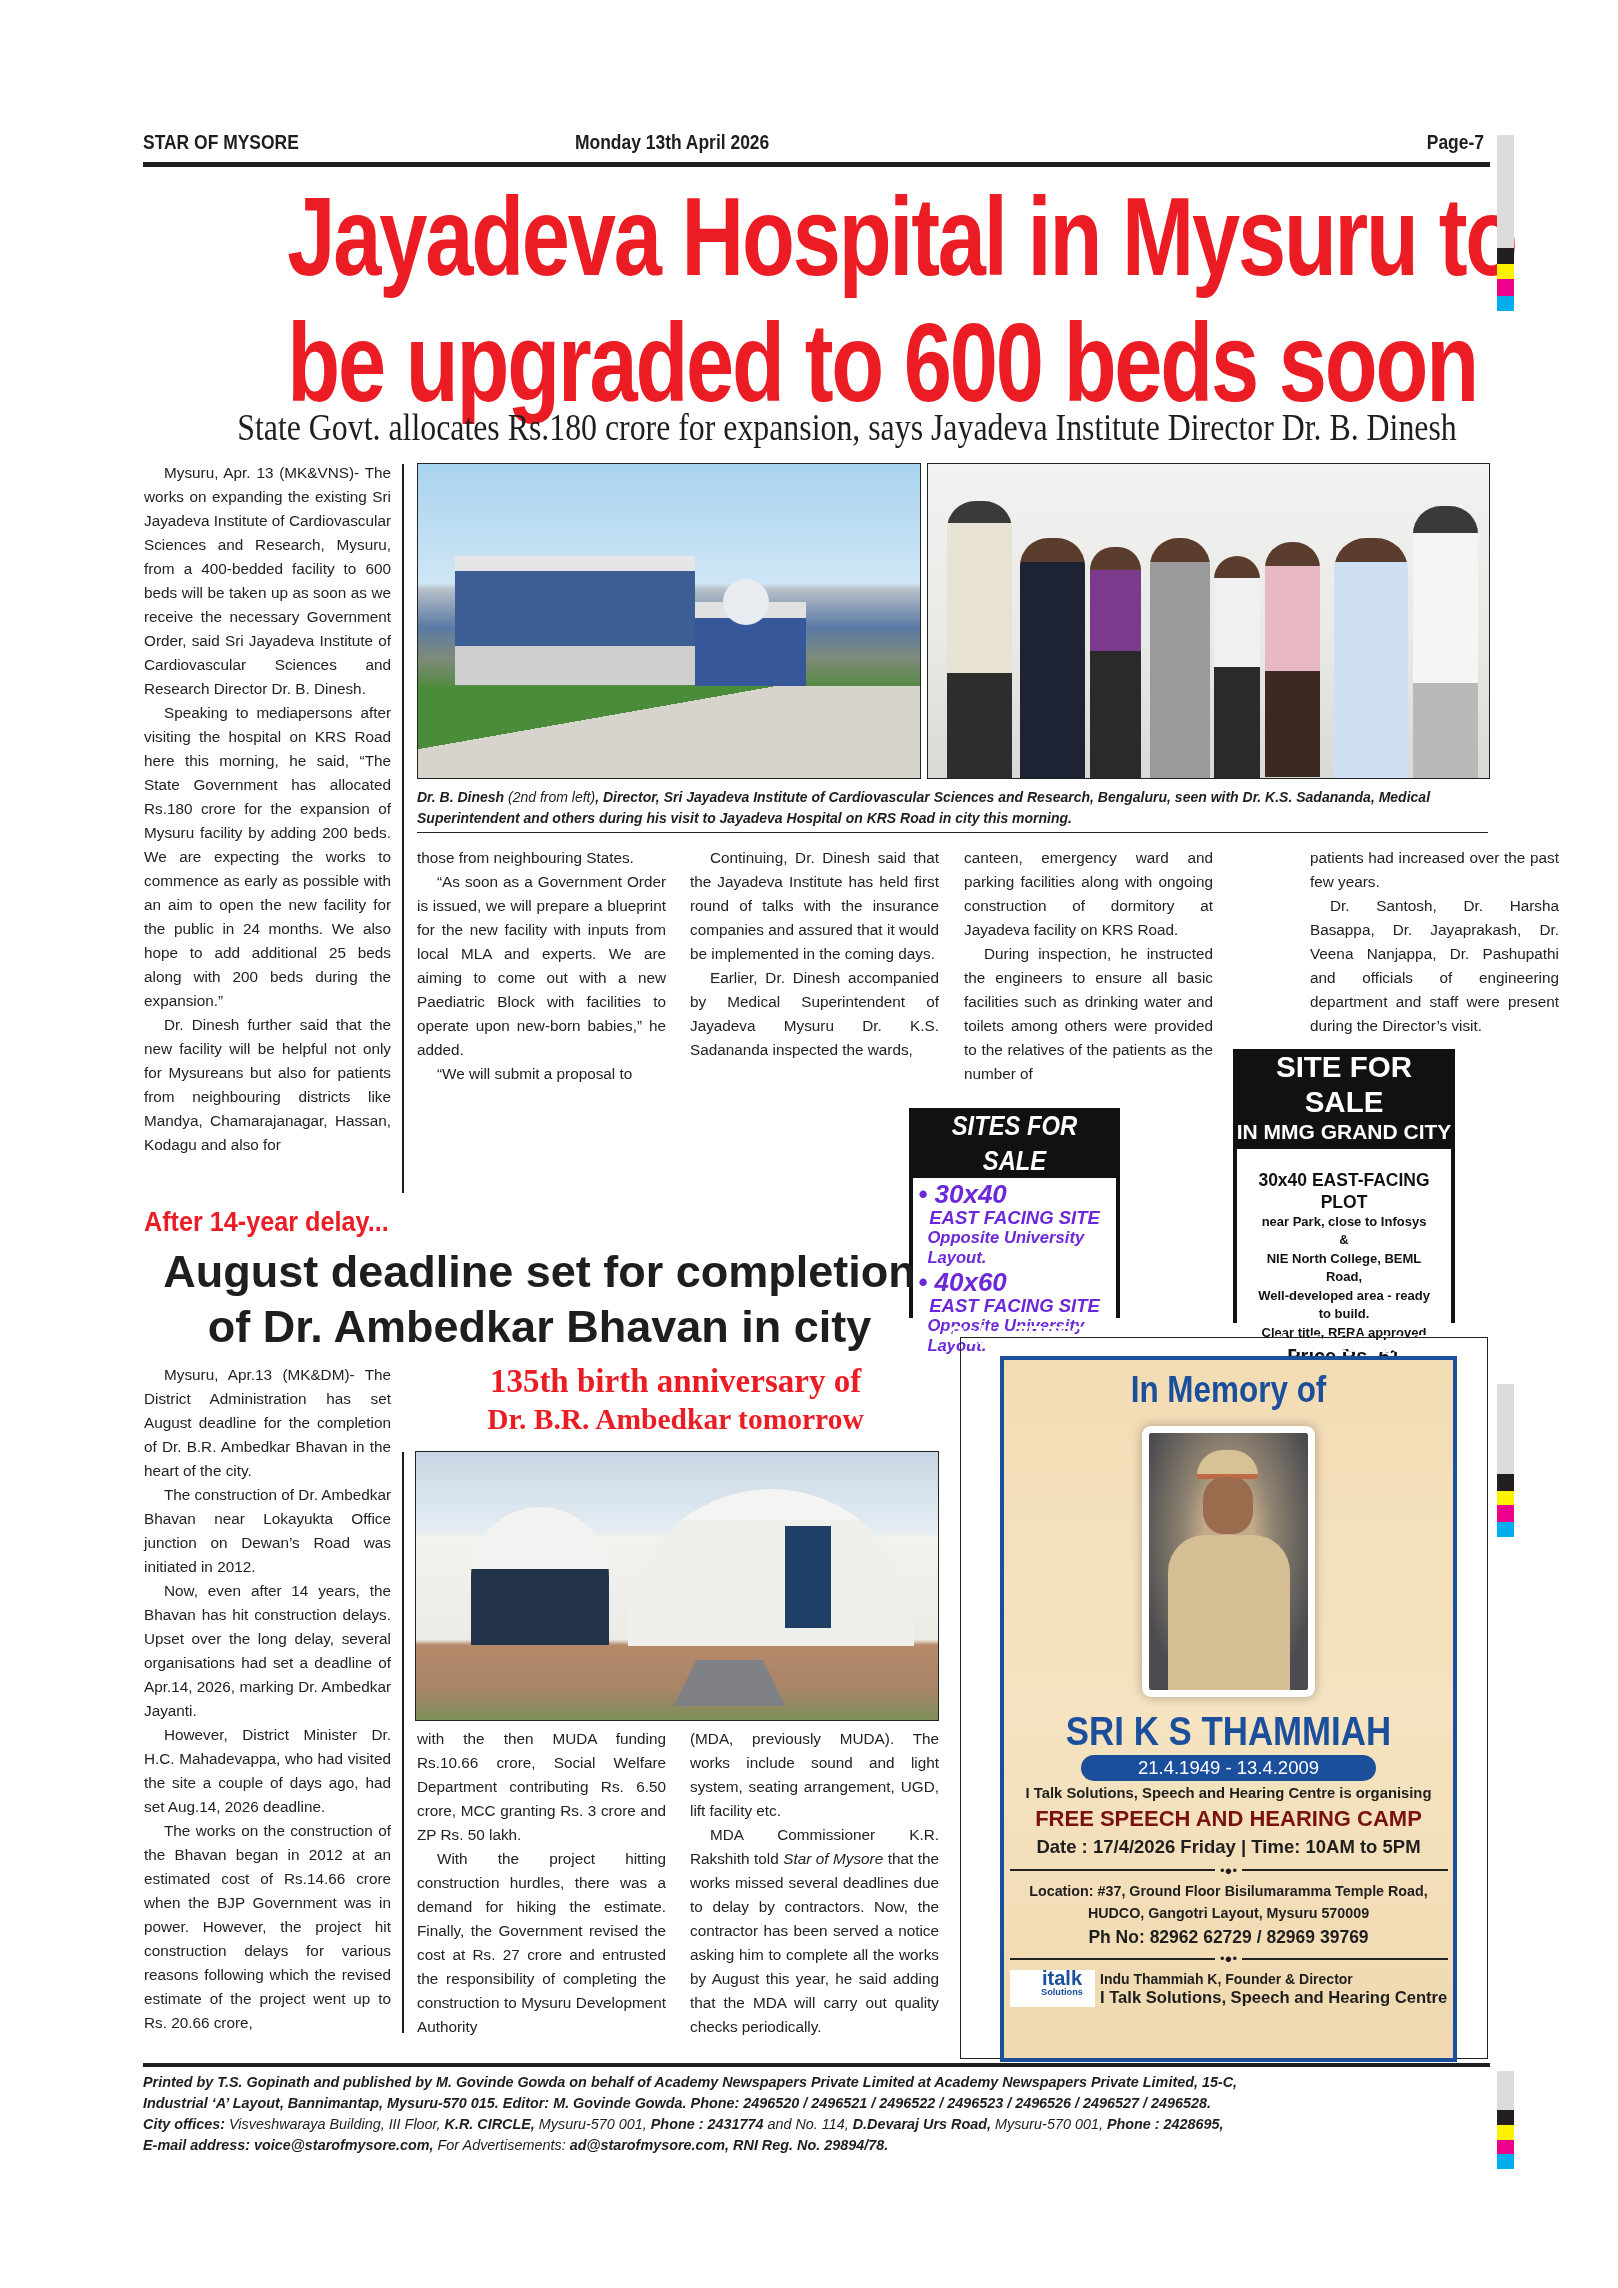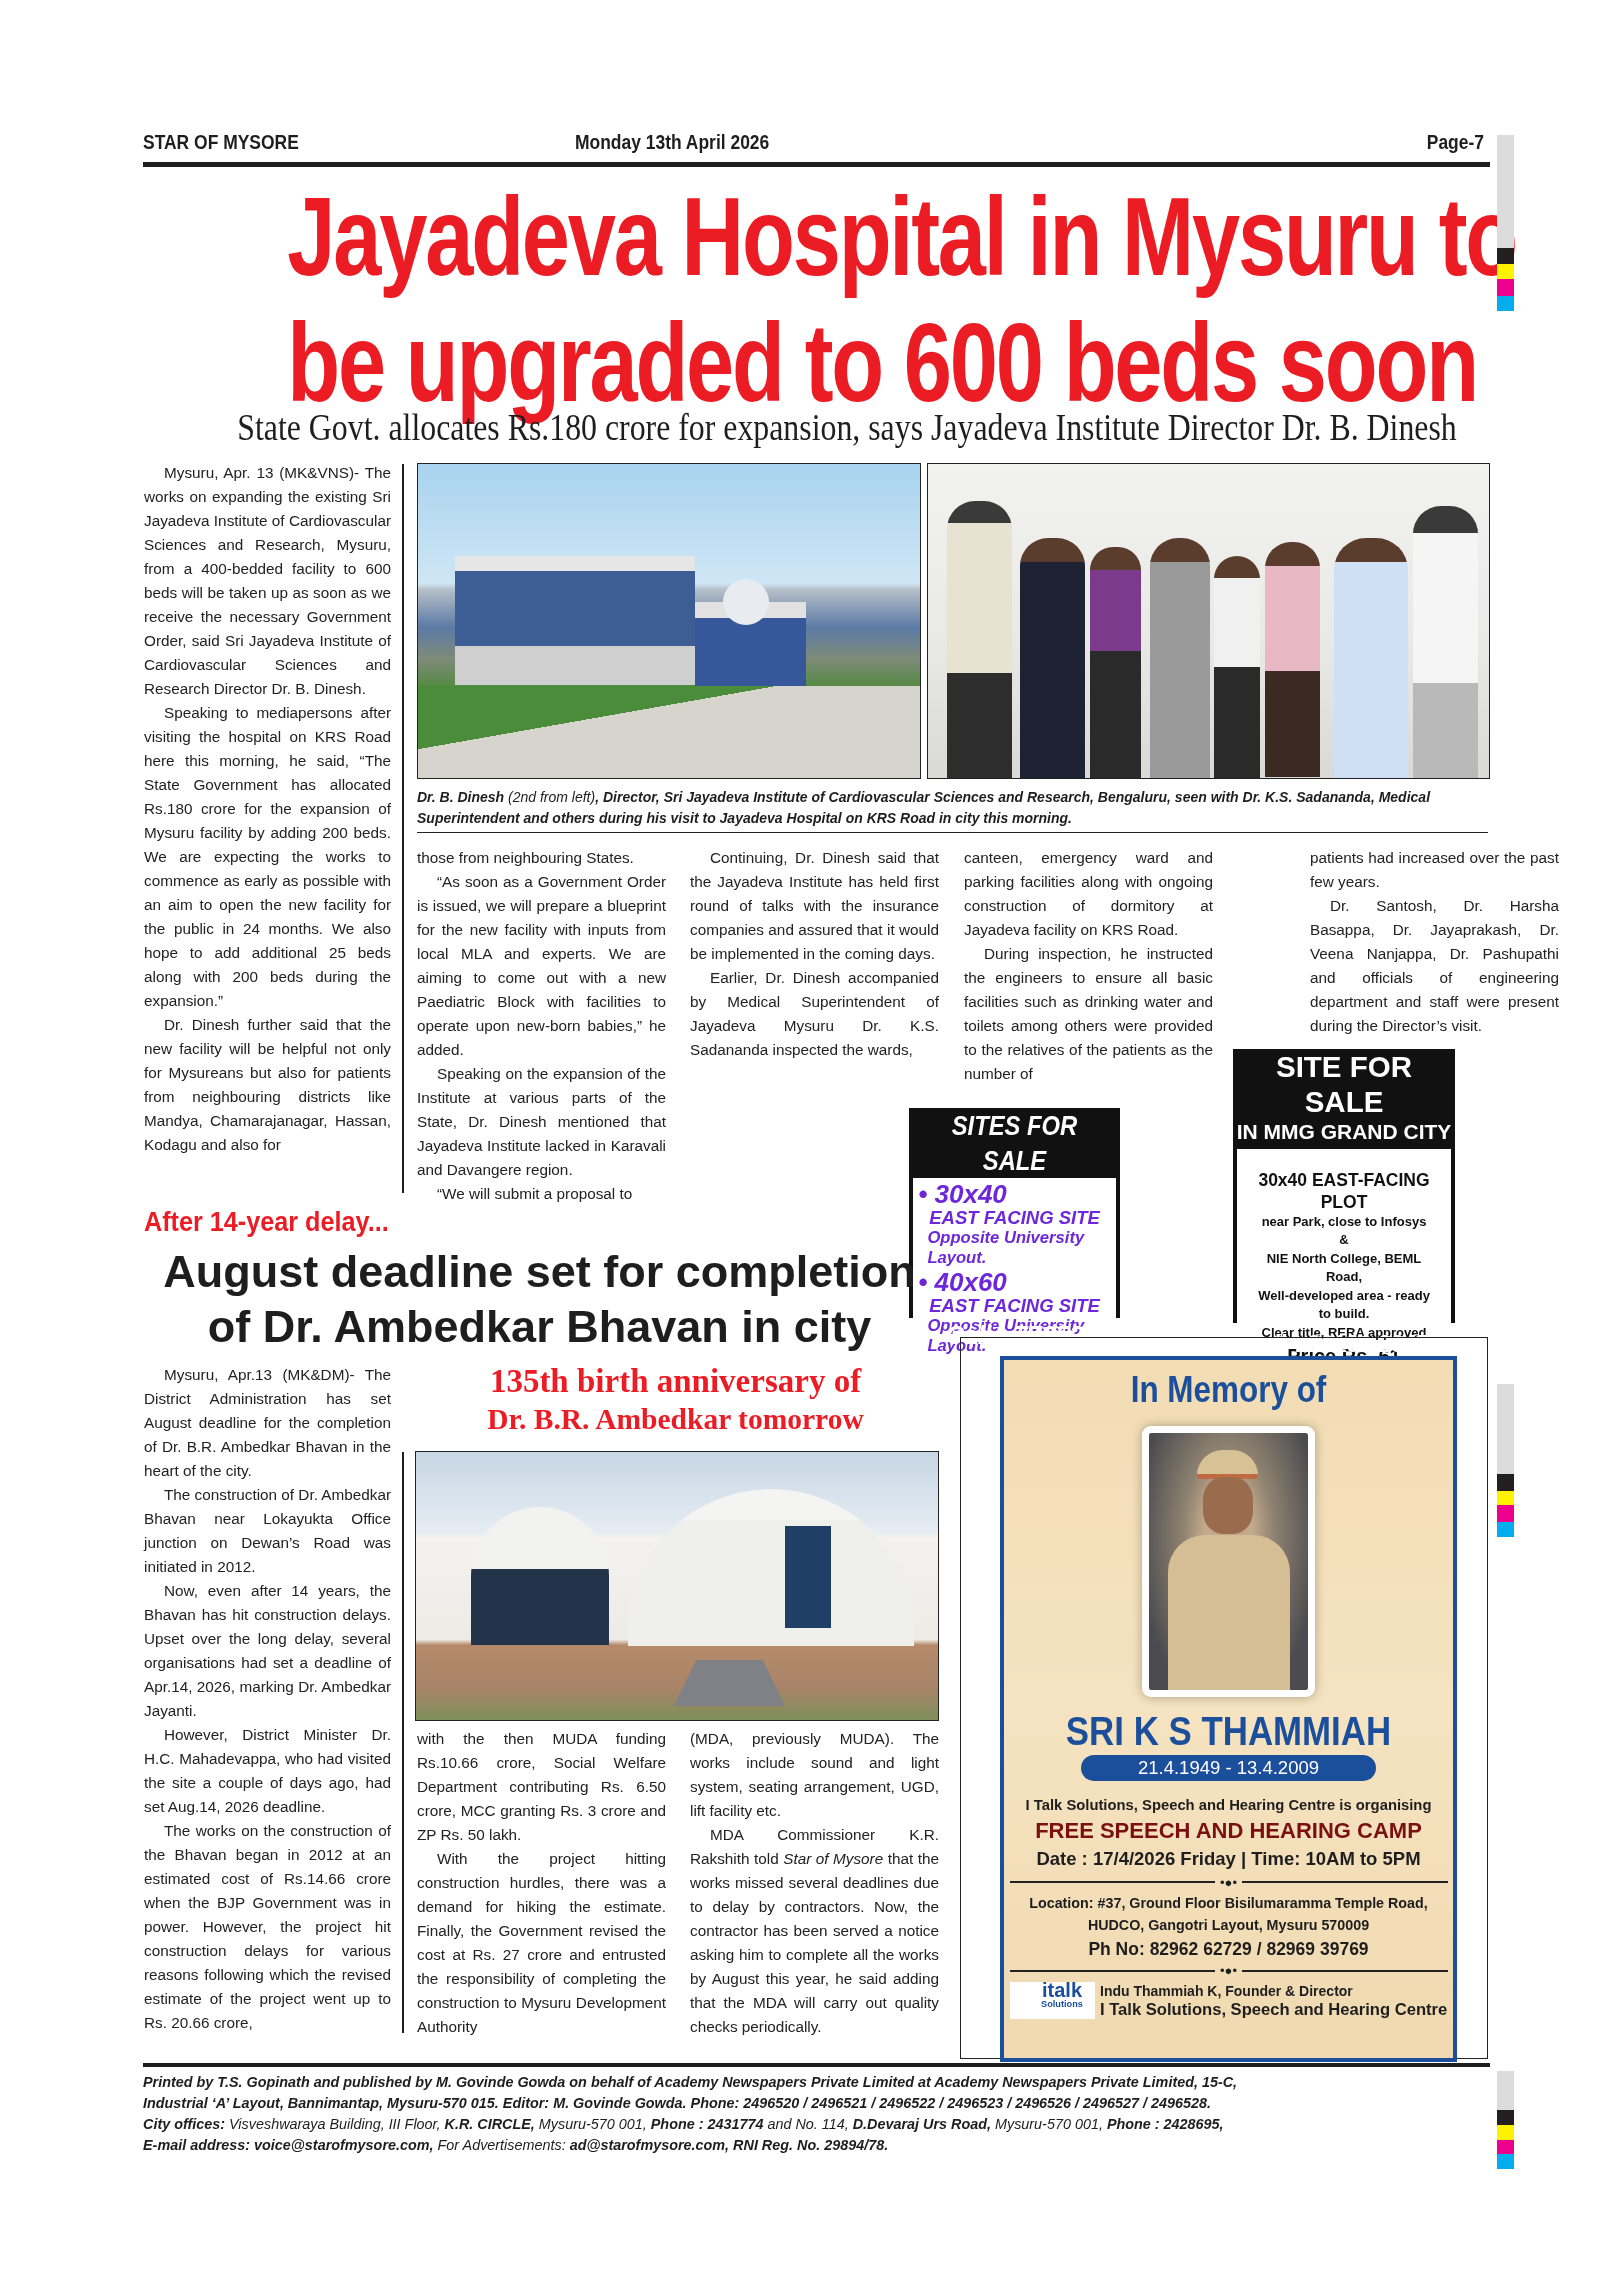--- a/index.html
+++ b/index.html
@@ -54,21 +54,21 @@
   .d2{left:417px;top:1727px;width:249px;}
   .d3{left:690px;top:1727px;width:249px;}
   .d1 p,.d2 p,.d3 p{}
   
   .memframe{left:960px;top:1337px;width:526px;height:720px;border:1.8px solid #222;}
   .mem{left:1000px;top:1356px;width:449px;height:698px;background:linear-gradient(180deg,#f2dcb4,#f5e3c1 50%,#f0d9b0);border:4.6px solid #1b4f9c;}
   .mem .title{text-align:center;color:#1b4f9c;font-weight:bold;font-size:37px;line-height:46px;margin-top:7.4px;transform:scaleX(0.85);}
   .mem .portrait{margin:13px auto 0;width:159px;height:257px;border:7.4px solid #fff;border-radius:9.2px;background:radial-gradient(ellipse at 50% 40%,#c2a98a 0 22%,#8f8371 40%,#4c4c50 80%);position:relative;box-shadow:0 0 11px rgba(0,0,0,0.3);}
   .mem .name{text-align:center;color:#1b4f9c;font-weight:bold;font-size:41px;line-height:48px;margin-top:9.2px;transform:scaleX(0.85);}
   .mem .dates{margin:0 auto;width:295px;background:#1b4f9c;color:#fff;border-radius:14.8px;text-align:center;font-weight:normal;font-size:18.5px;line-height:26px;}
-  .mem .org{text-align:center;font-size:14.8px;font-weight:bold;line-height:22px;margin-top:13px;}
+  .mem .org{text-align:center;font-size:14.8px;font-weight:bold;line-height:22px;margin-top:1px;}
   .mem .camp{text-align:center;color:#7a1010;font-weight:bold;font-size:22px;line-height:29.5px;}
   .mem .date{text-align:center;font-size:18.5px;line-height:28px;font-weight:bold;}
   .mem .div{display:flex;align-items:center;margin:1.8px 5.5px;}
   .mem .div span.ln{flex:1;height:1.8px;background:#222;}
   .mem .div span.dot{margin:0 5.5px;font-size:13px;}
   .mem .loc{text-align:center;font-size:14.3px;line-height:22px;font-weight:bold;}
   .mem .ph{text-align:center;font-size:17.5px;line-height:26px;font-weight:bold;}
   .mem .foot{display:flex;align-items:center;margin:3.7px 5.5px;}
   .mem .logo{width:65px;height:37px;background:#fff;text-align:center;line-height:16.6px;font-weight:bold;color:#1b4f9c;font-size:20px;padding-left:20px;}
   .mem .logo small{display:block;font-size:9.2px;line-height:11px;}
@@ -122,21 +122,20 @@
   <div style="position:absolute;left:485px;top:42px;width:65px;height:272px;background:linear-gradient(180deg,#3a3a3a 0 10%,#f5f5f5 10% 65%,#b9b9b9 65%);border-radius:28px 28px 0 0;"></div>
 </div>
 
 <div class="abs caption">
   <span>Dr. B. Dinesh</span><span class="n"> (2nd from left)</span><span>, Director, Sri Jayadeva Institute of Cardiovascular Sciences and Research, Bengaluru, seen with Dr. K.S. Sadananda, Medical Superintendent and others during his visit to Jayadeva Hospital on KRS Road in city this morning.</span>
 </div>
 
 <div class="abs col c2">
   <p class="ni">those from neighbouring States.</p>
   <p>“As soon as a Government Order is issued, we will prepare a blueprint for the new facility with inputs from local MLA and experts. We are aiming to come out with a new Paediatric Block with facilities to operate upon new-born babies,” he added.</p>
-  <p>Speaking on the expansion of the Institute at various parts of the State, Dr. Dinesh mentioned that Jayadeva Institute lacked in Karavali and Davangere region.</p>
   <p>“We will submit a proposal to</p>
 </div>
 <div class="abs col c3">
   <p>Continuing, Dr. Dinesh said that the Jayadeva Institute has held first round of talks with the insurance companies and assured that it would be implemented in the coming days.</p>
   <p>Earlier, Dr. Dinesh accompanied by Medical Superintendent of Jayadeva Mysuru Dr. K.S. Sadananda inspected the wards,</p>
 </div>
 <div class="abs col c4">
   <p class="ni">canteen, emergency ward and parking facilities along with ongoing construction of dormitory at Jayadeva facility on KRS Road.</p>
   <p>During inspection, he instructed the engineers to ensure all basic facilities such as drinking water and toilets among others were provided to the relatives of the patients as the number of</p>
 </div>

